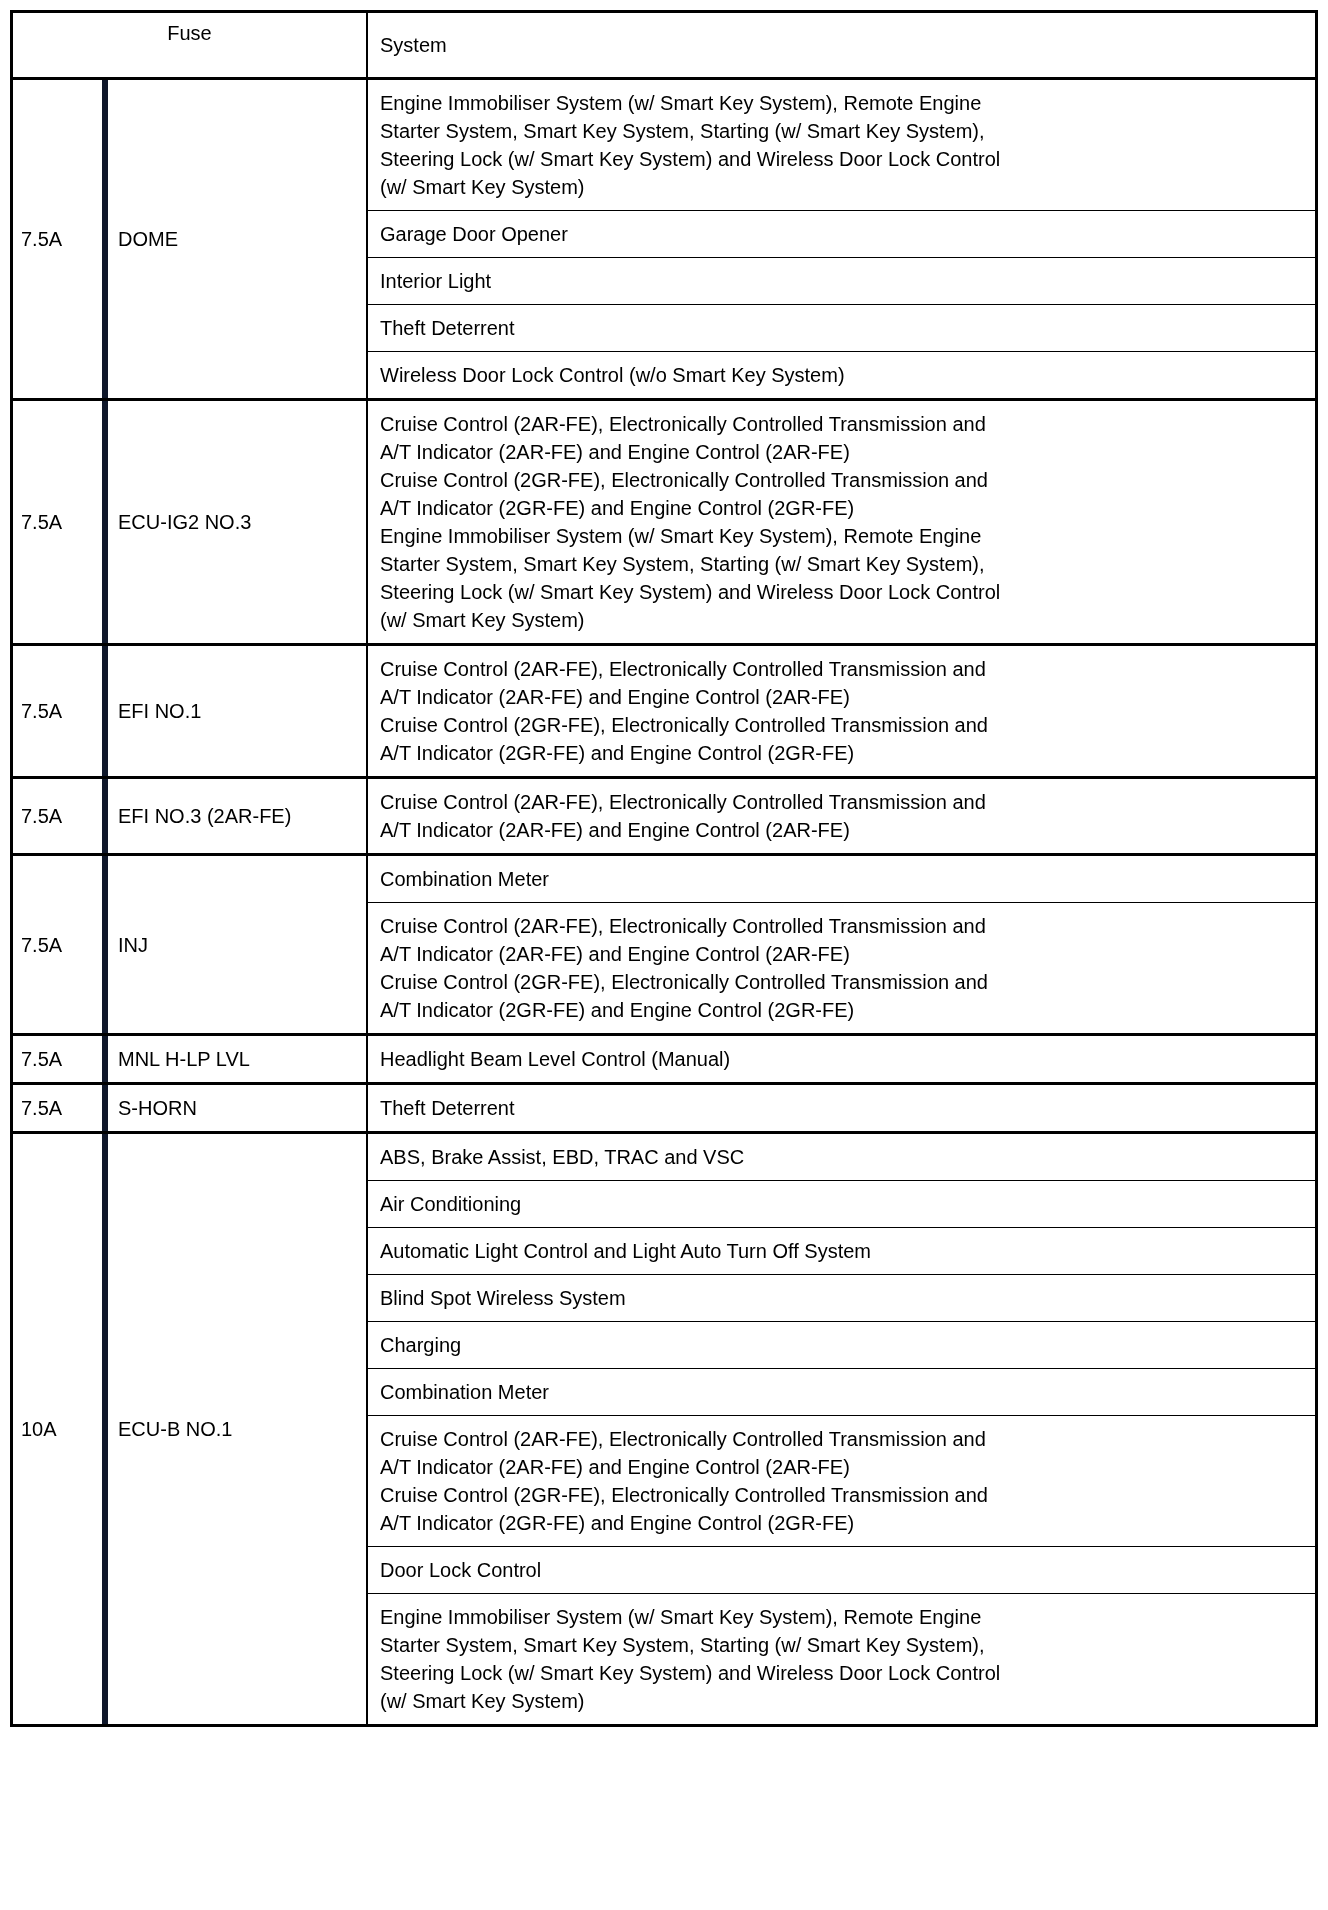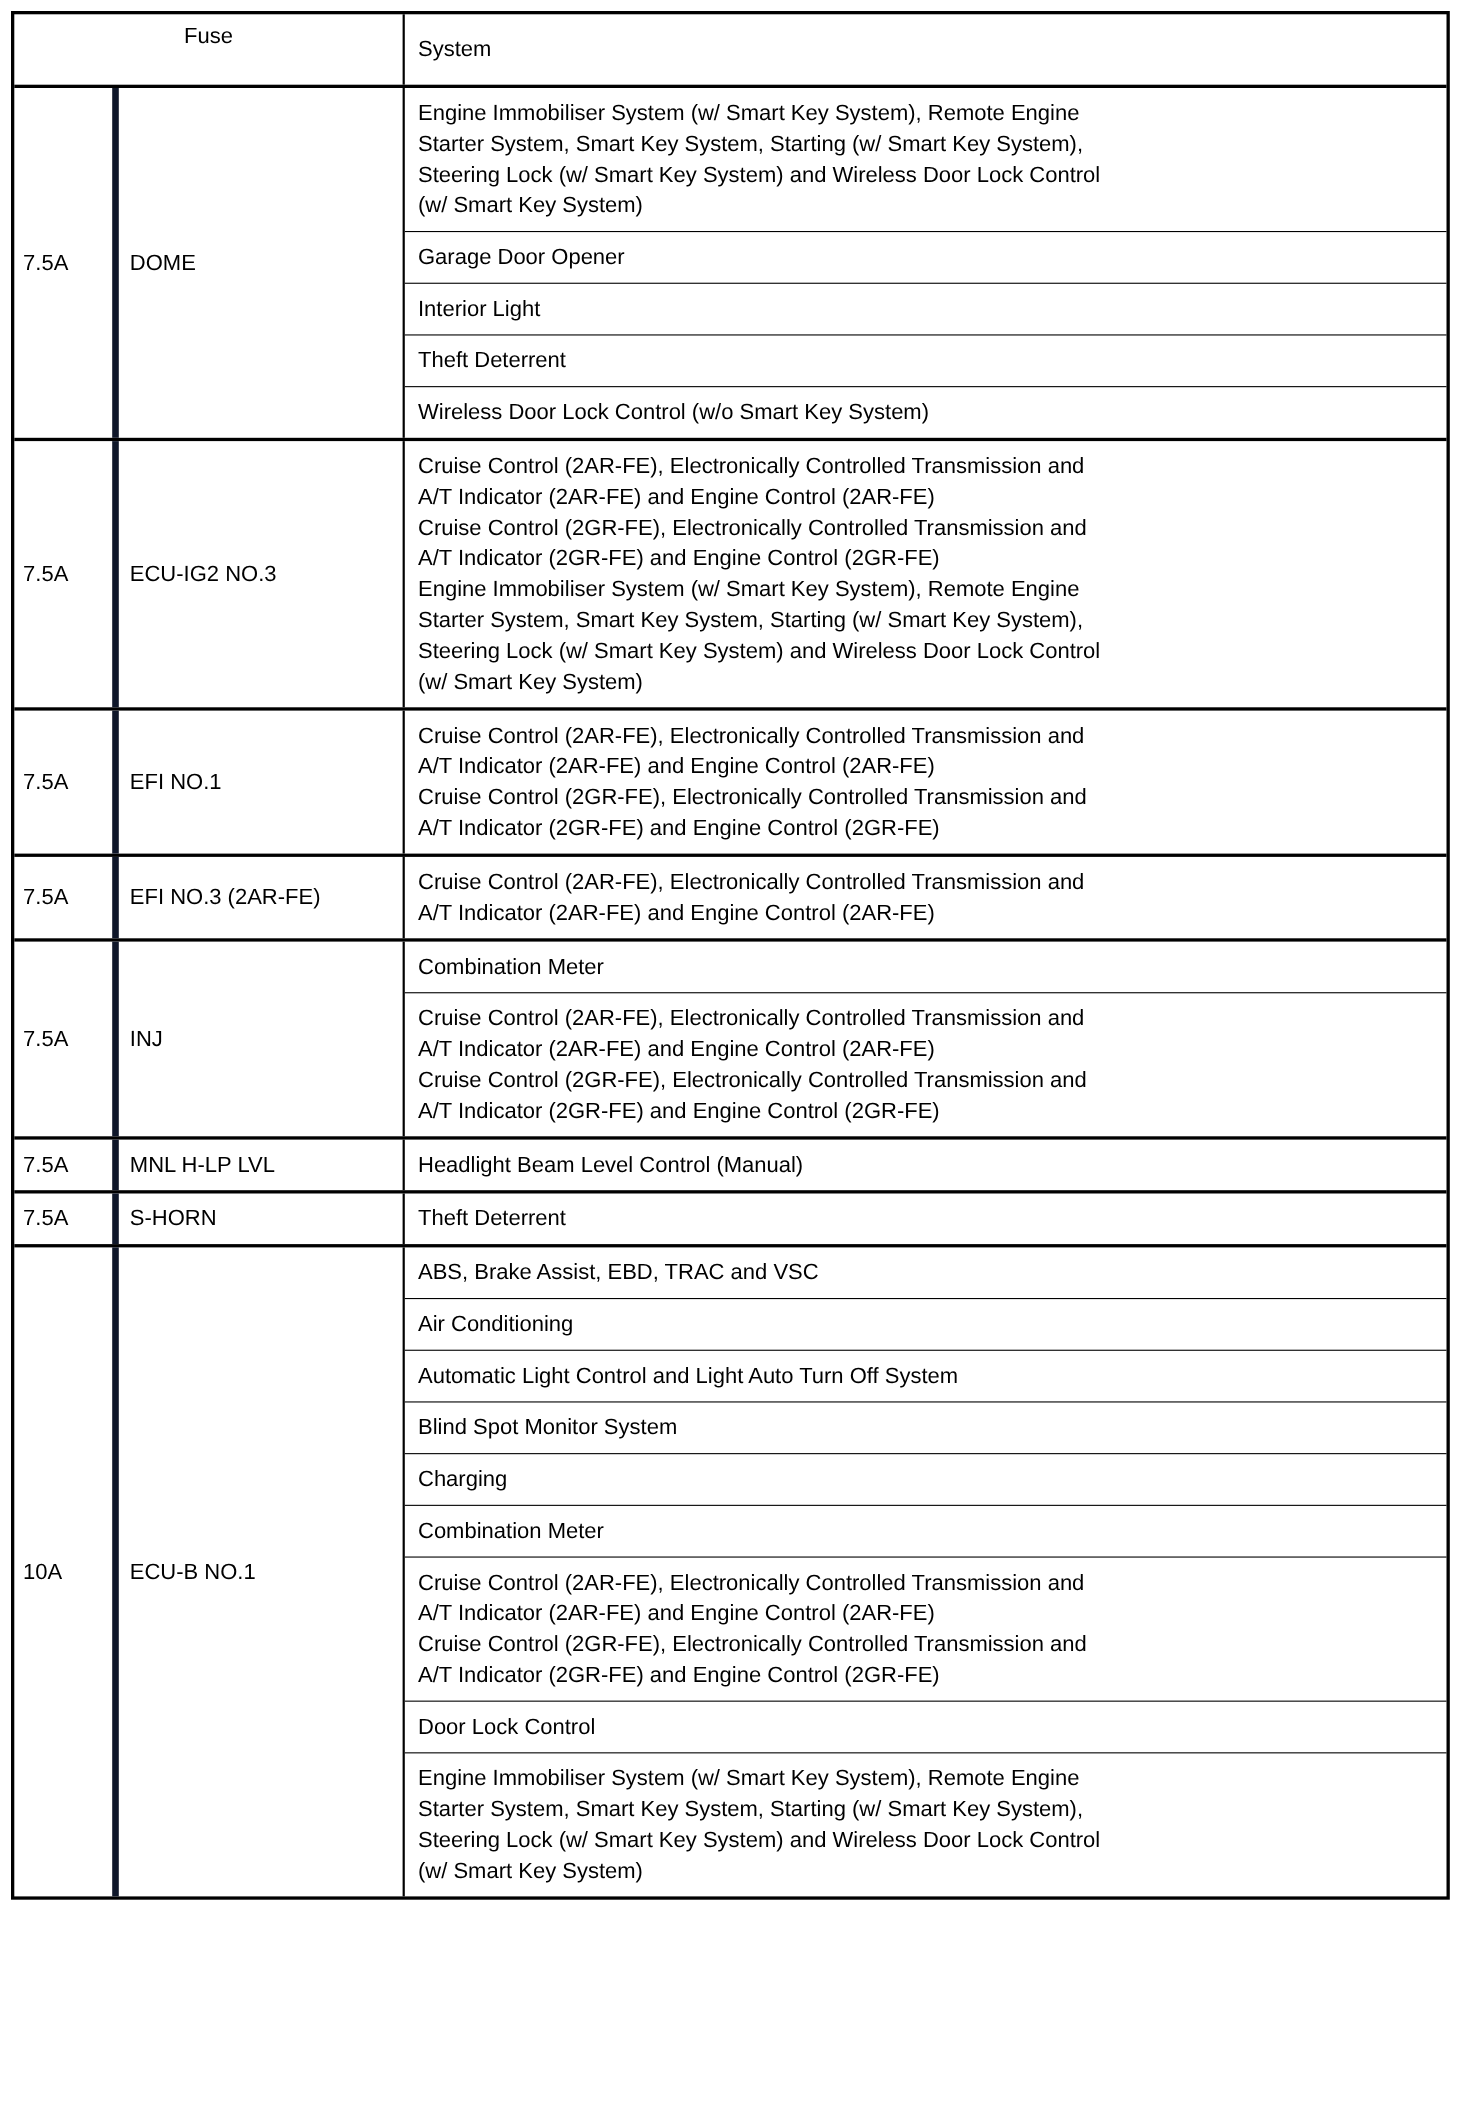--- a/index.html
+++ b/index.html
@@ -161,21 +161,21 @@
             <div class="subcell">Theft Deterrent</div>
           </div>
         </div>
         <div class="row">
           <div class="cell amp">10A</div>
           <div class="cell fname">ECU-B NO.1</div>
           <div class="syscol">
             <div class="subcell">ABS, Brake Assist, EBD, TRAC and VSC</div>
             <div class="subcell">Air Conditioning</div>
             <div class="subcell">Automatic Light Control and Light Auto Turn Off System</div>
-            <div class="subcell">Blind Spot Monitor System</div>
+            <div class="subcell">Blind Spot Wireless System</div>
             <div class="subcell">Charging</div>
             <div class="subcell">Combination Meter</div>
             <div class="subcell">Cruise Control (2AR-FE), Electronically Controlled Transmission and
 A/T Indicator (2AR-FE) and Engine Control (2AR-FE)
 Cruise Control (2GR-FE), Electronically Controlled Transmission and
 A/T Indicator (2GR-FE) and Engine Control (2GR-FE)</div>
             <div class="subcell">Door Lock Control</div>
             <div class="subcell">Engine Immobiliser System (w/ Smart Key System), Remote Engine
 Starter System, Smart Key System, Starting (w/ Smart Key System),
 Steering Lock (w/ Smart Key System) and Wireless Door Lock Control

